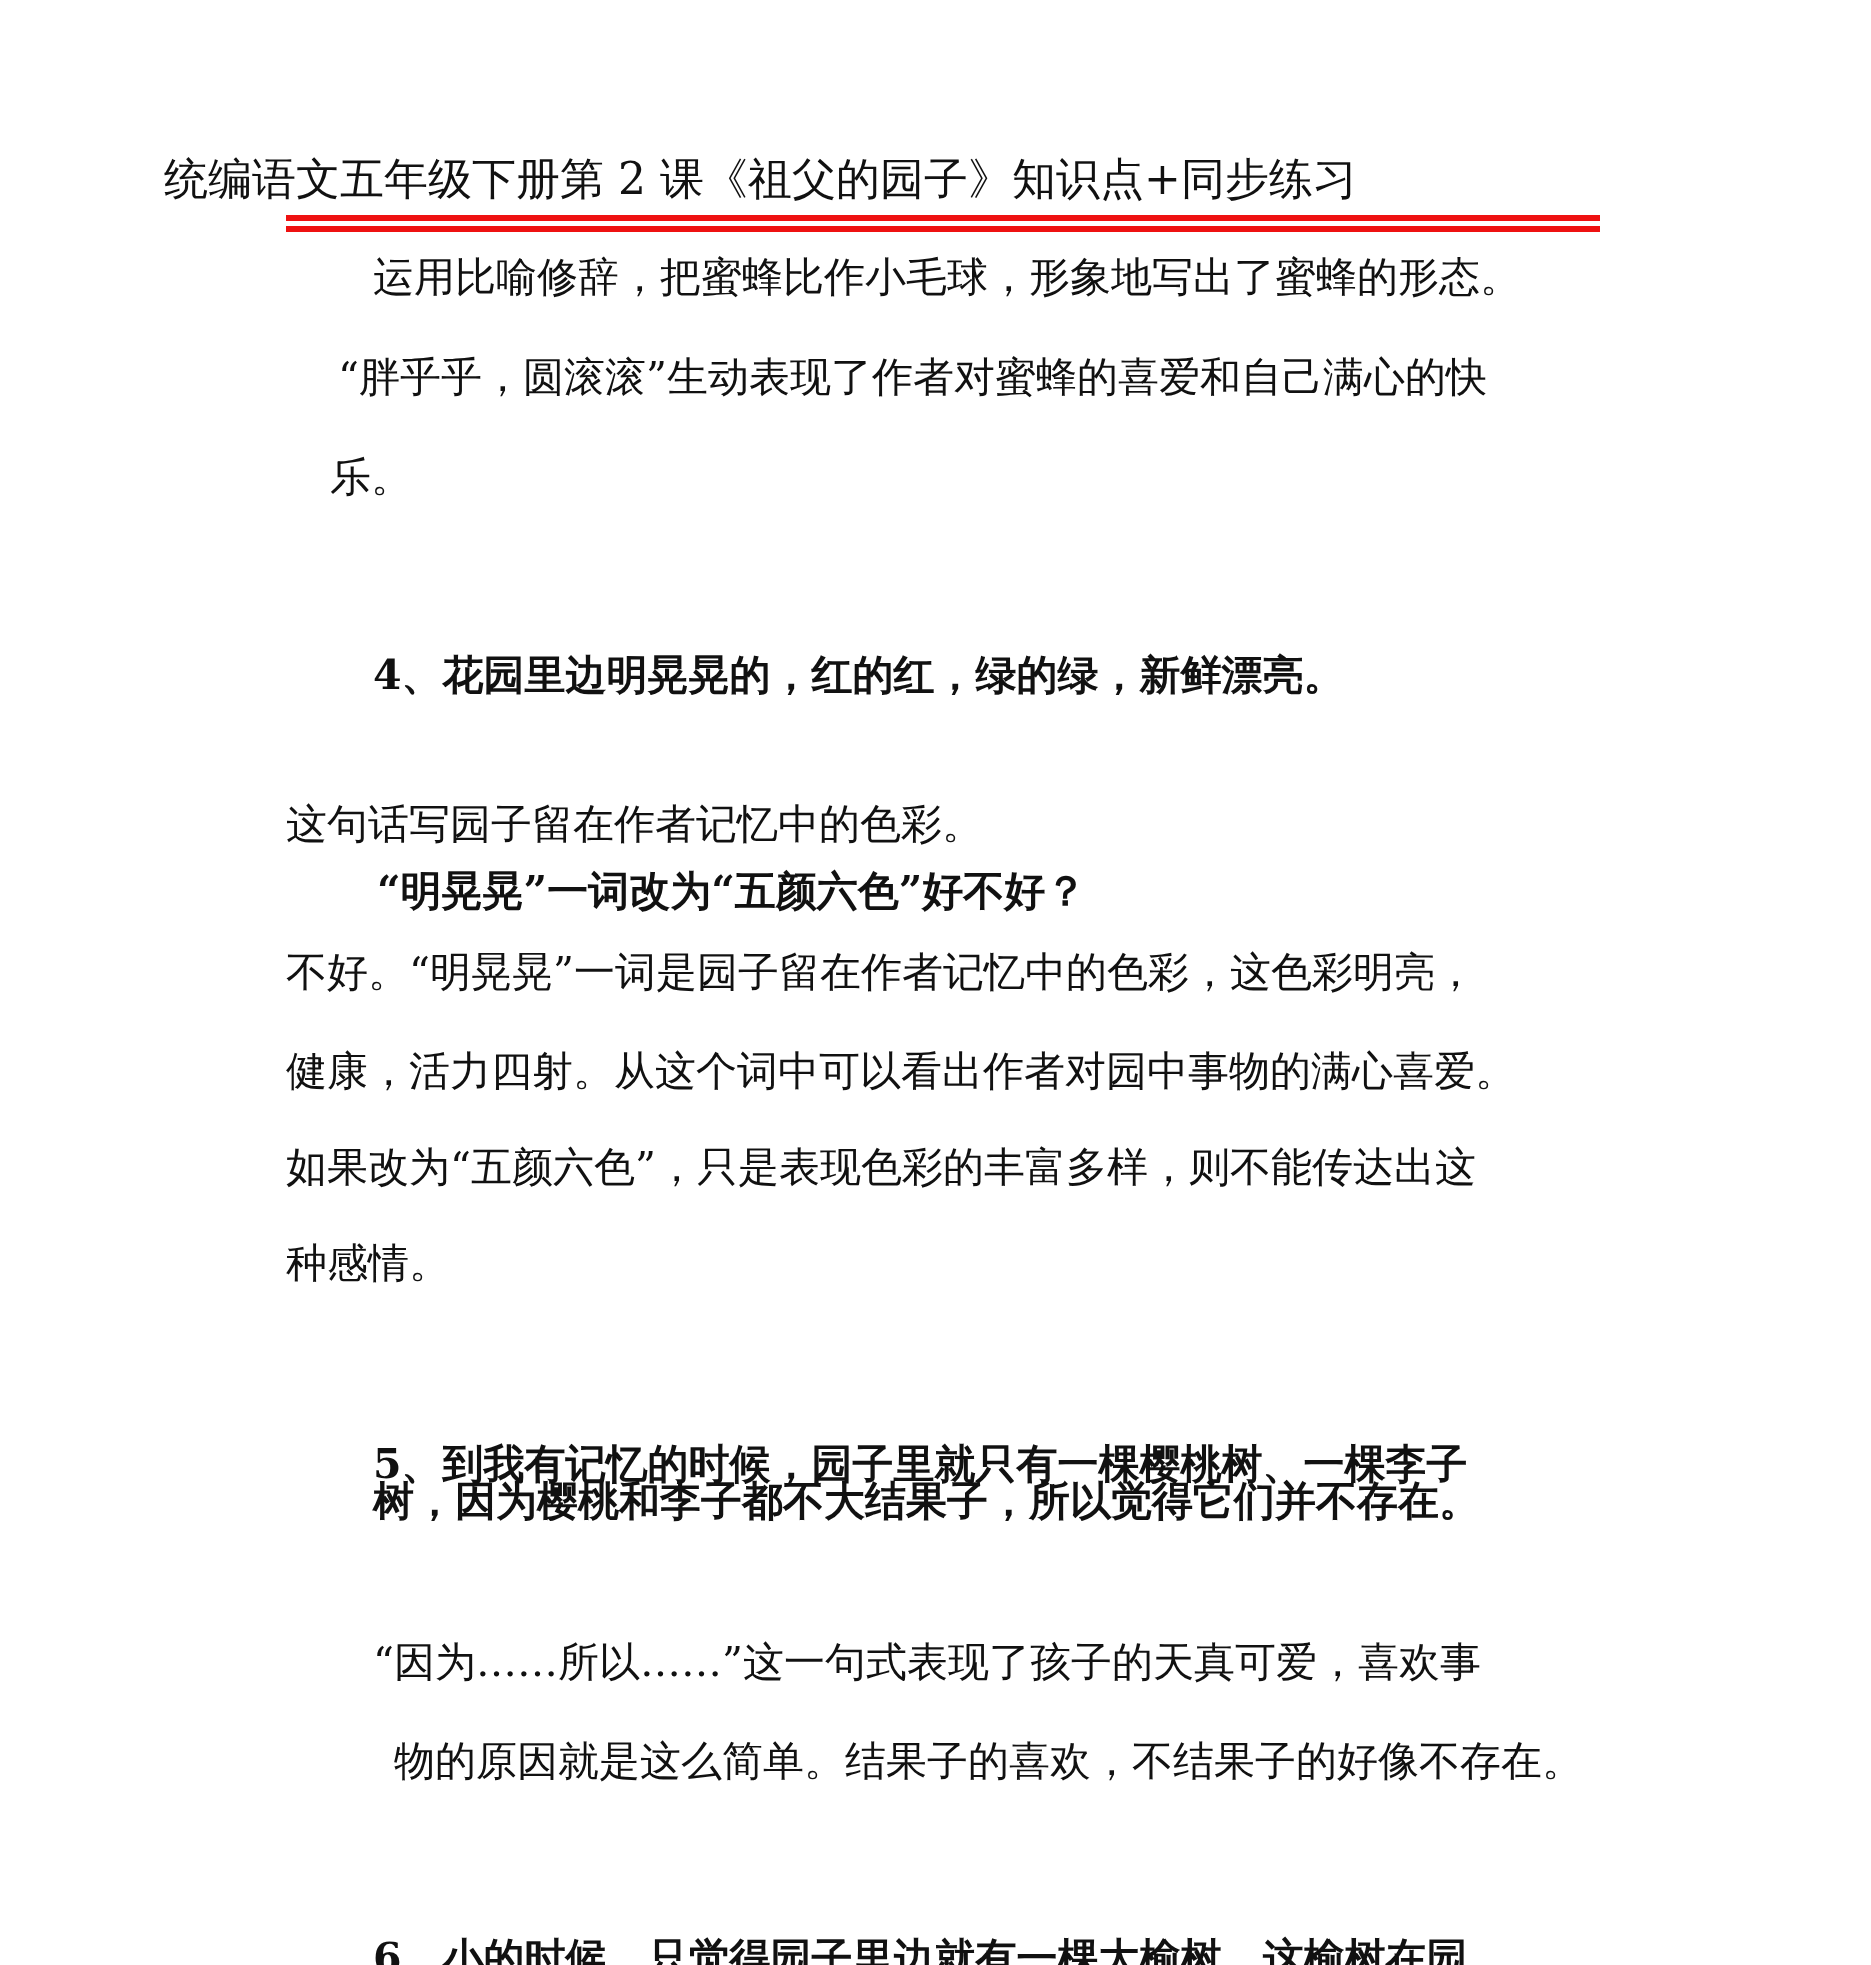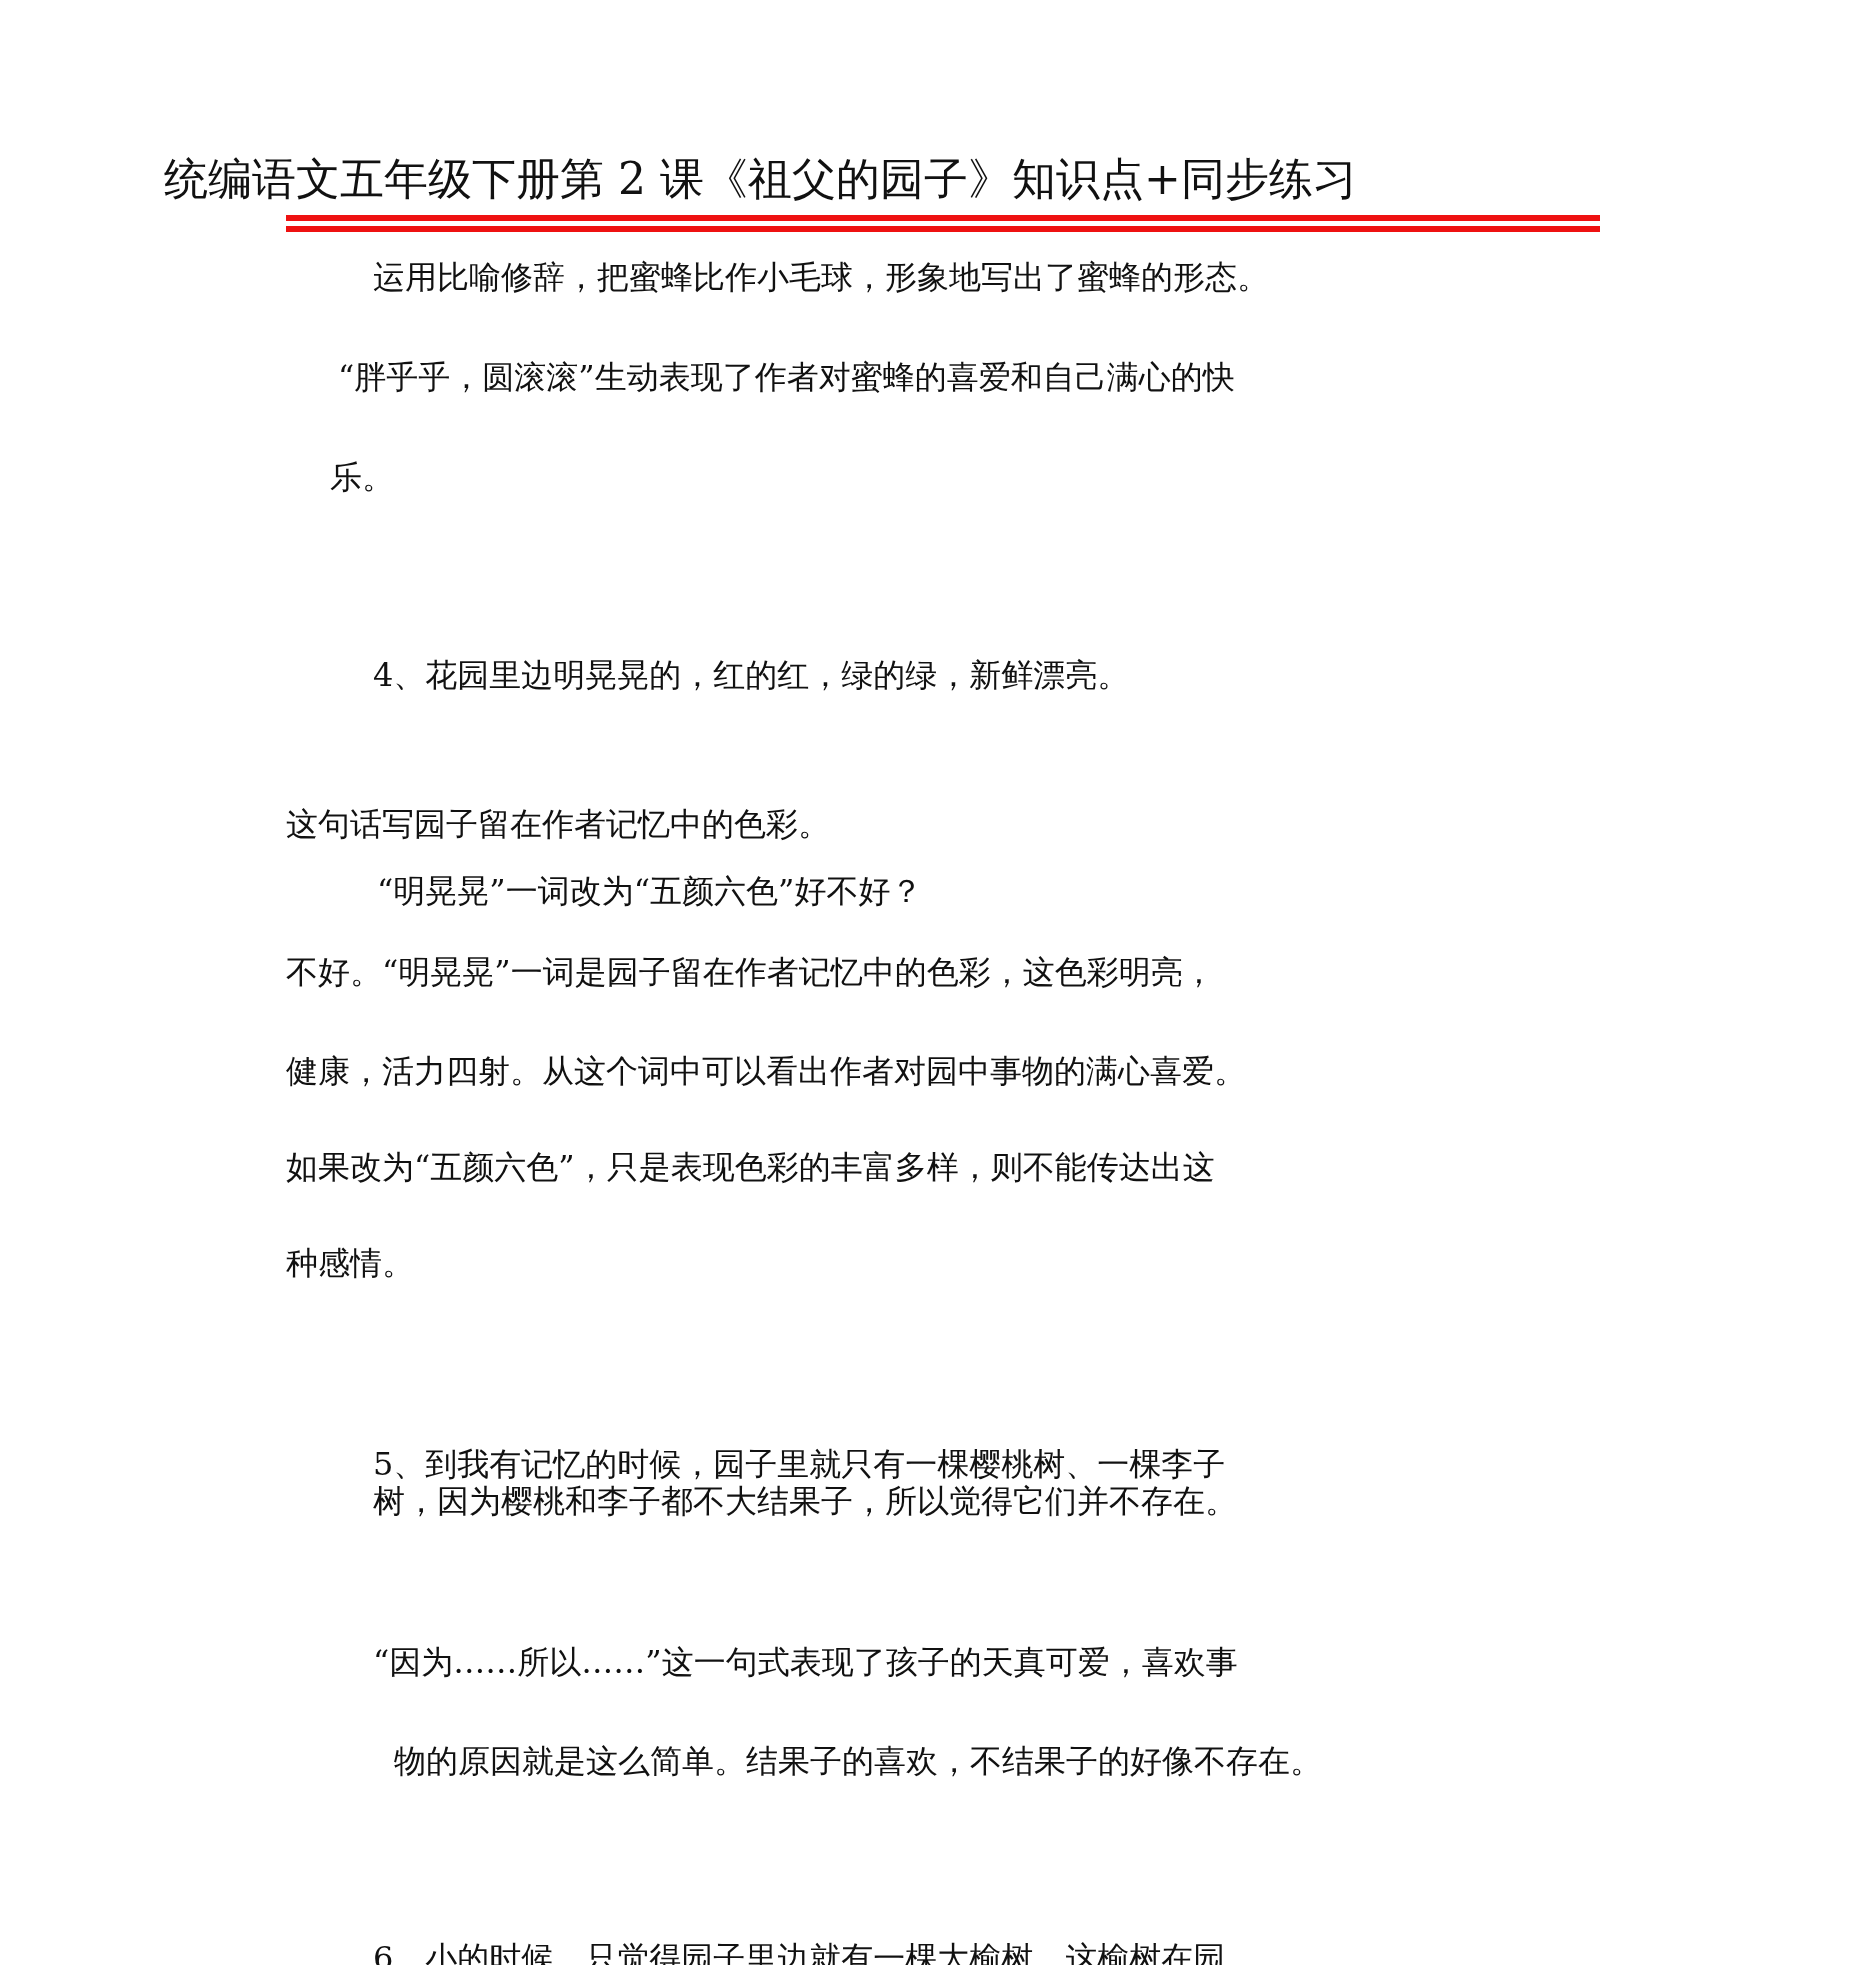--- a/index.html
+++ b/index.html
@@ -1,22 +1,22 @@
 <!DOCTYPE html>
 <html style="font-size:6.3px"><head>
 <meta charset="utf-8">
 <style>
   html, body { margin:0; padding:0; background:#ffffff; }
   body { width:1872px; height:2647px; position:relative; overflow:hidden;
          font-family:"DejaVu Serif","Liberation Serif",serif; color:#111; }
   .abs { position:absolute; white-space:nowrap; }
   .title { left:0; width:1521px; text-align:center; top:151px; font-size:44px; line-height:55px; color:#111; }
   .rule { position:absolute; left:286px; width:1314px; height:5.5px; background:#ee1111; }
-  .line { position:absolute; font-size:32px; line-height:51px; white-space:nowrap; }
-  .bold { font-weight:normal; }
+  .line { position:absolute; font-size:41px; line-height:51px; white-space:nowrap; }
+  .bold { font-weight:bold; }
 </style>
 </head>
 <body>
 
 <div class="abs title">统编语文五年级下册第 2 课《祖父的园子》知识点+同步练习</div>
 <div class="rule" style="top:215px;"></div>
 <div class="rule" style="top:226px;"></div>
 
 <div>
   <div class="line" style="left:373px; top:252px;">运用比喻修辞，把蜜蜂比作小毛球，形象地写出了蜜蜂的形态。</div>

